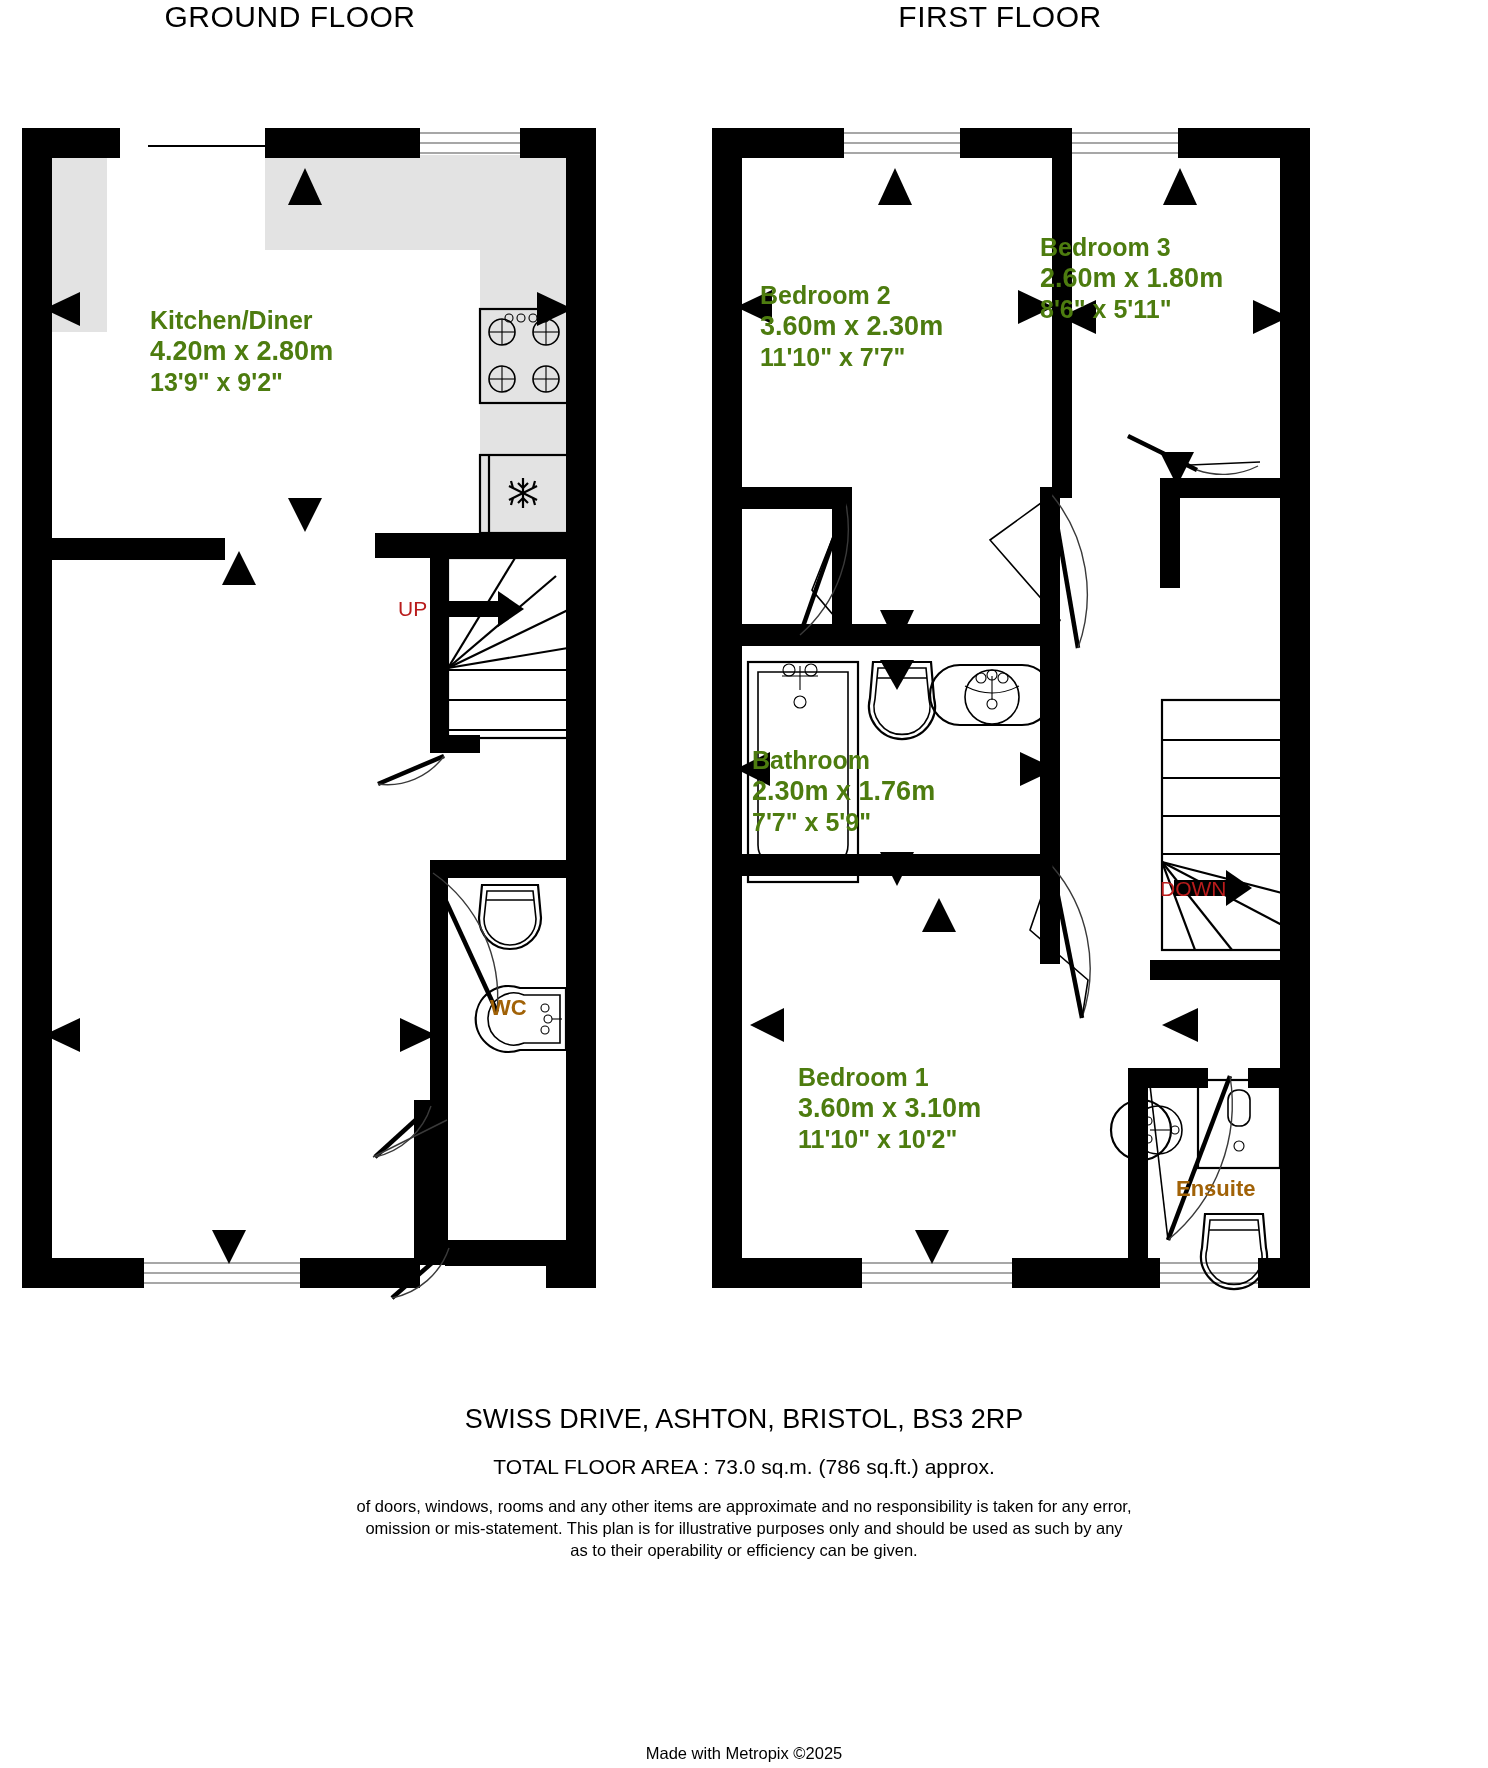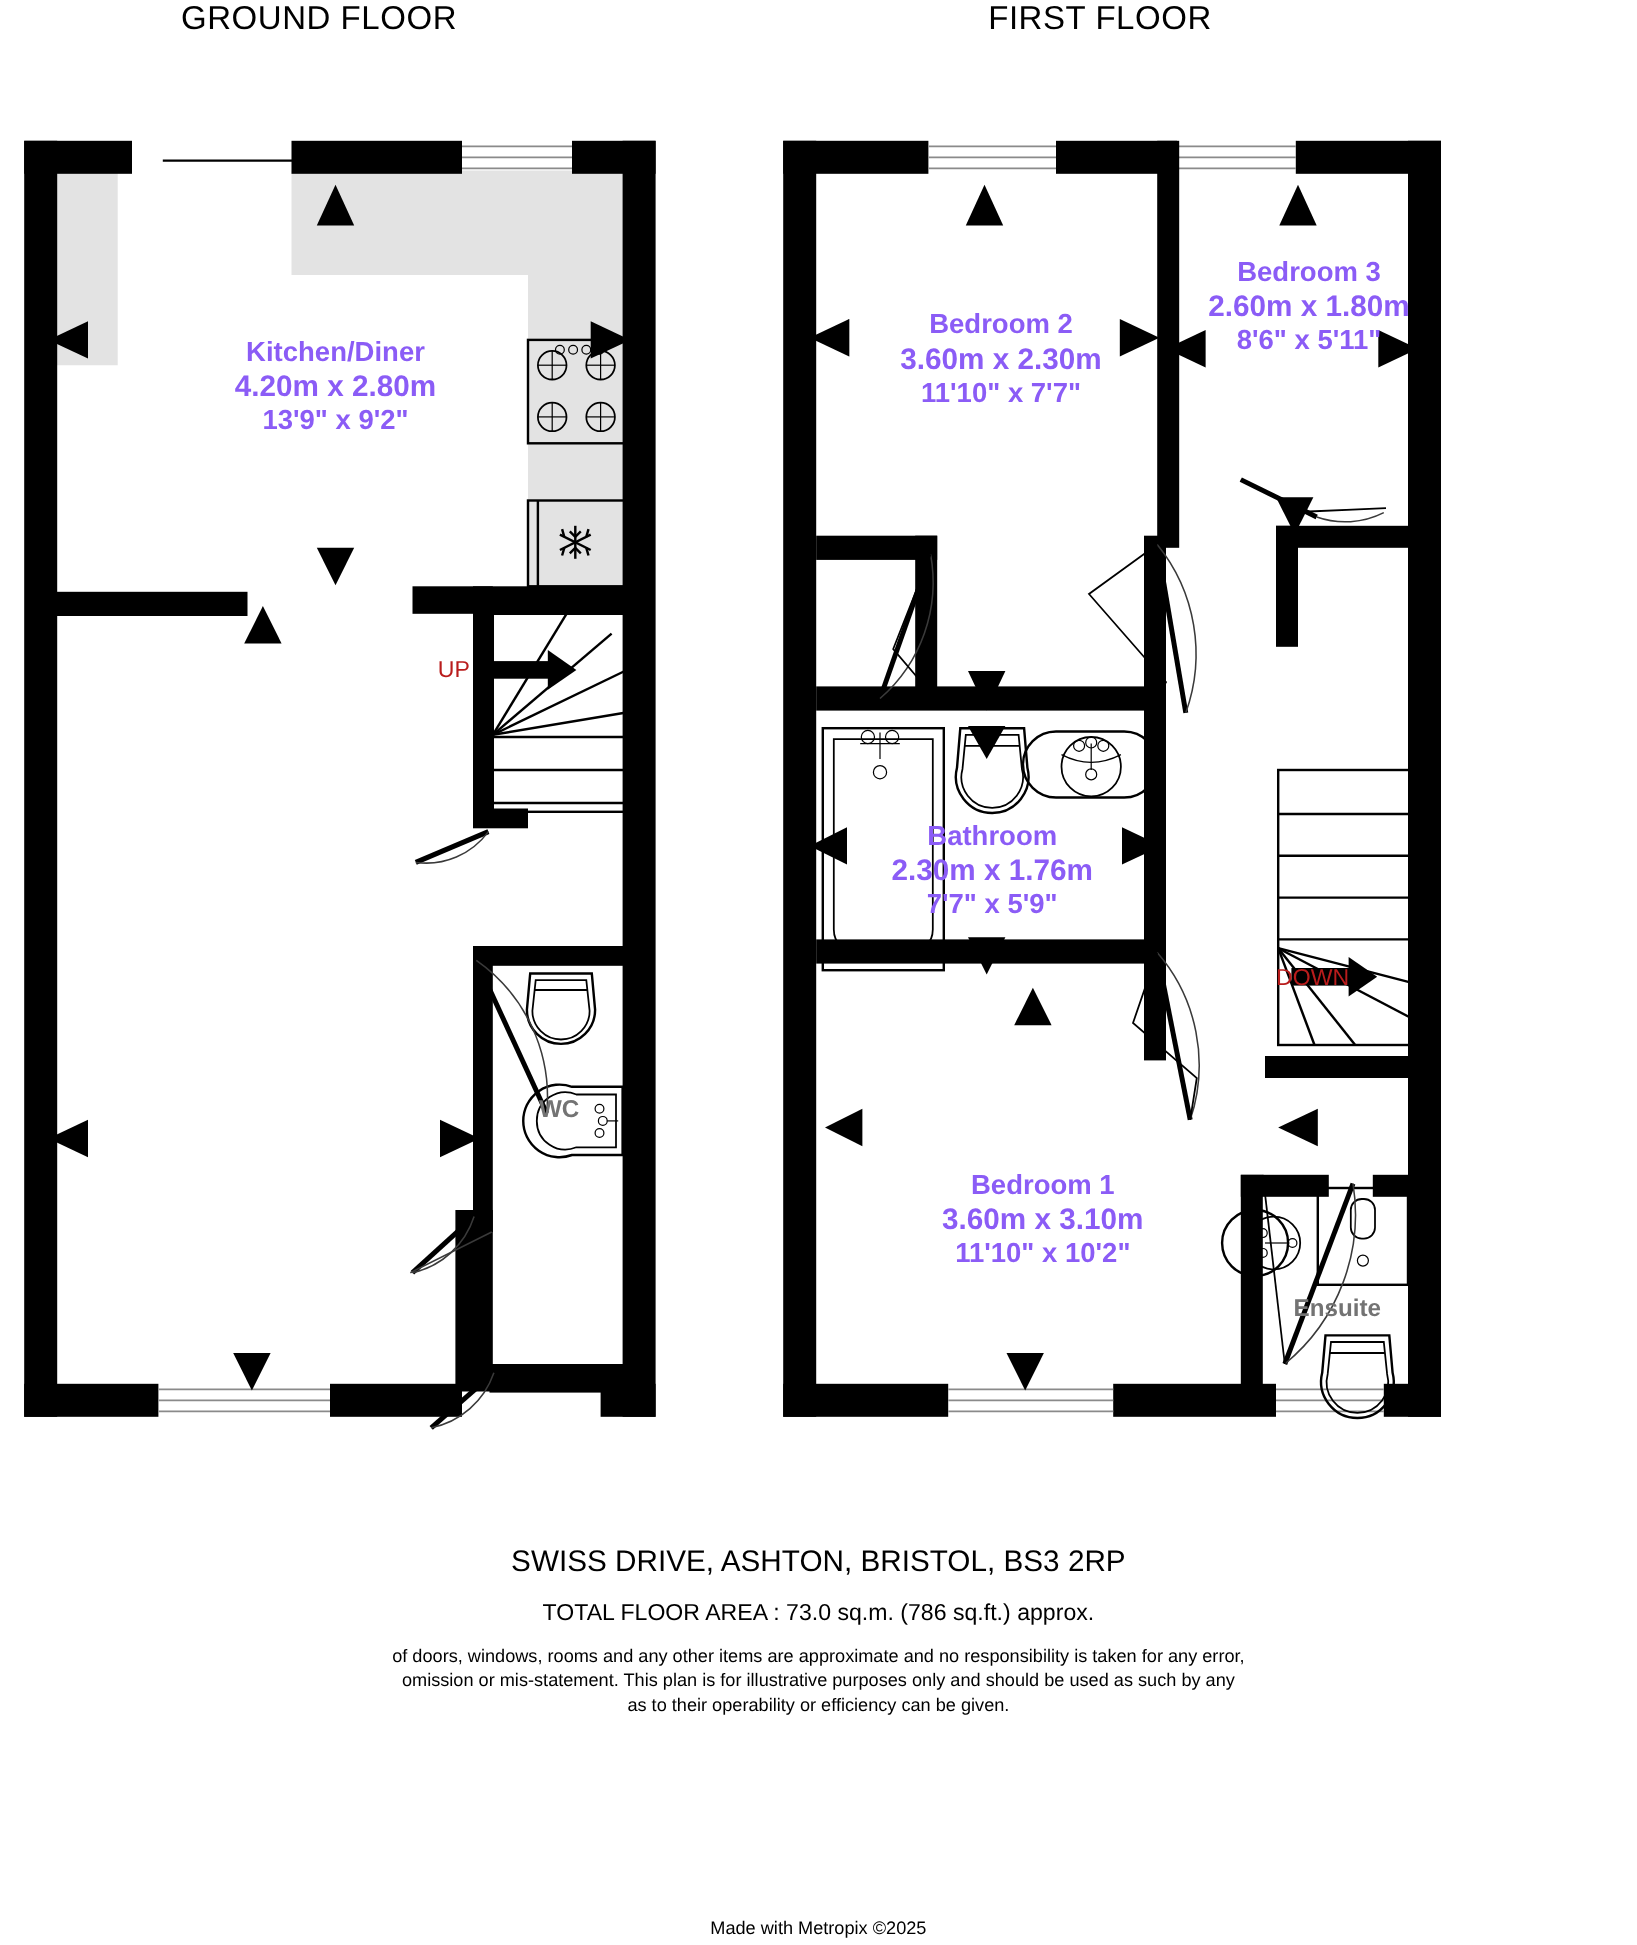--- a/index.html
+++ b/index.html
@@ -43,35 +43,34 @@
   .thin      { fill: none; stroke: #000000; stroke-width: 2.2; }
   .thinner   { fill: none; stroke: #000000; stroke-width: 1.6; }
   .hair      { fill: none; stroke: #000000; stroke-width: 1.1; }
   .winline   { fill: none; stroke: #8a8a8a; stroke-width: 1.6; }
   .dooraxis  { fill: none; stroke: #000000; stroke-width: 4.5; }
   .swing     { fill: none; stroke: #3a3a3a; stroke-width: 1.4; }
   .arrowfill { fill: #000000; }
 
   .room-label {
     position: absolute;
-    text-align: center;
     font-weight: bold;
-    color: #8b5cf6;
+    color: #4d7c0f;
     white-space: nowrap;
     line-height: 1.2;
   }
   .room-label .nm { font-size: 25px; display: block; }
   .room-label .dm { font-size: 27px; display: block; }
   .room-label .df { font-size: 25px; display: block; }
 
   .small-label {
     position: absolute;
     font-weight: bold;
     font-size: 22px;
-    color: #737373;
+    color: #a16207;
     white-space: nowrap;
   }
   .stair-label {
     position: absolute;
     font-size: 21px;
     color: #b91c1c;
     white-space: nowrap;
   }
 
   .footer {

